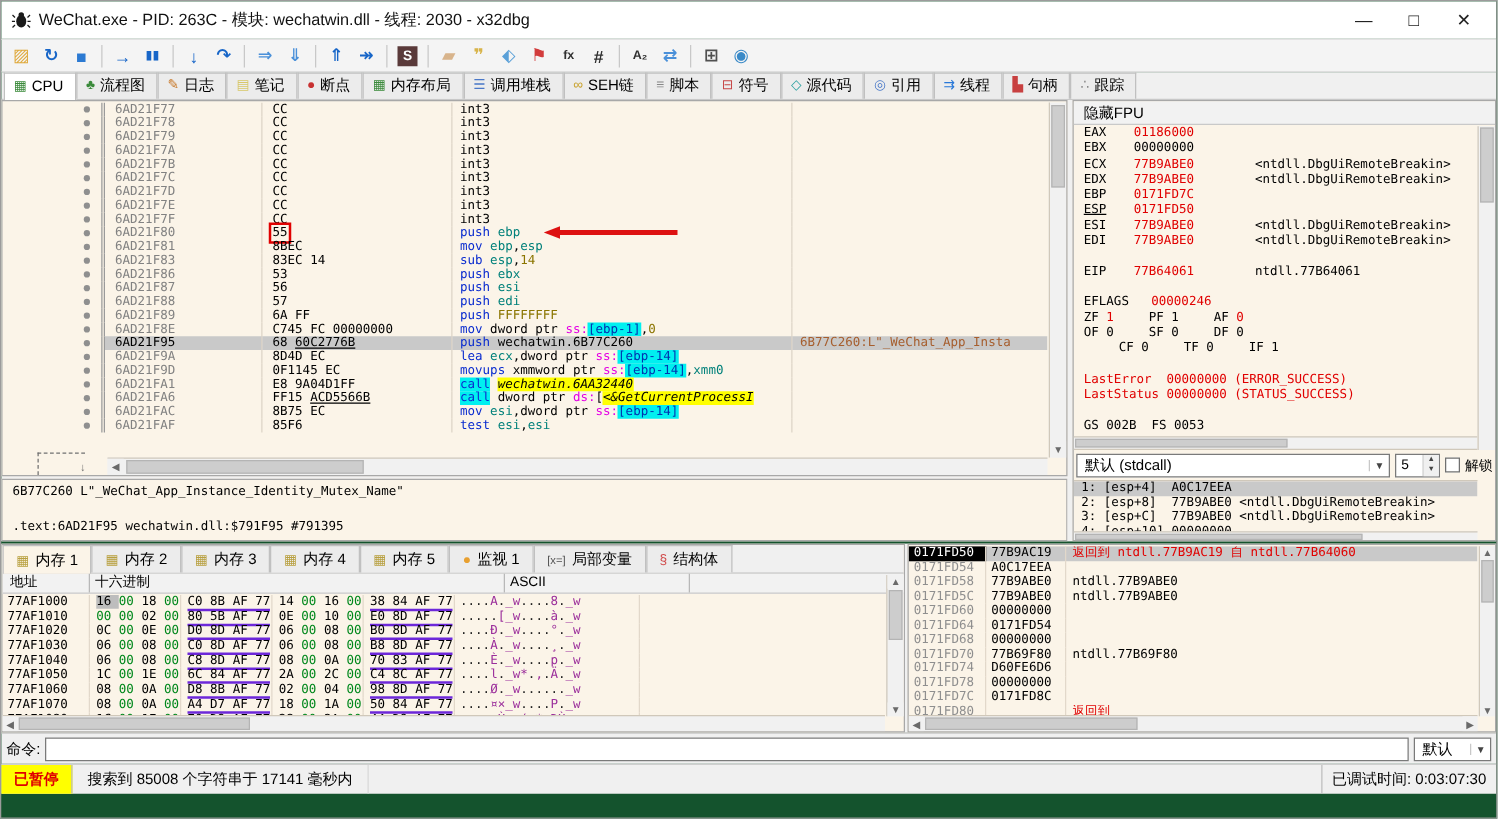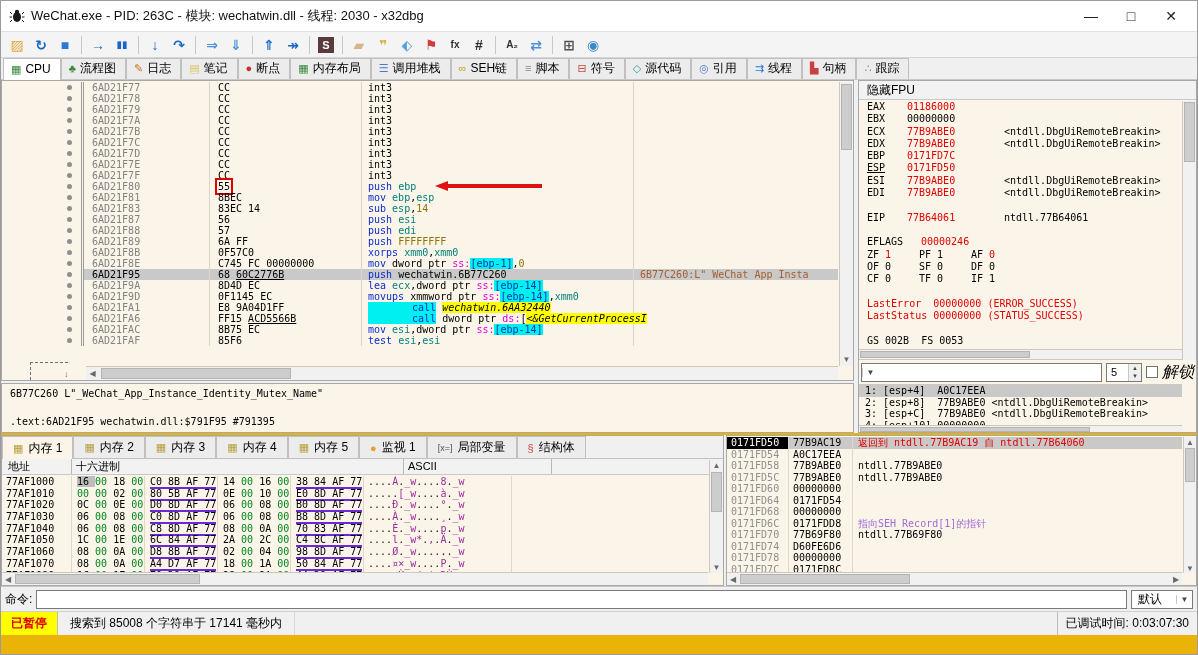--- a/index.html
+++ b/index.html
@@ -1,18 +1,18 @@
 <!DOCTYPE html>
 <html><head>
 <meta charset="utf-8">
 <style>
   * { margin:0; padding:0; box-sizing:border-box; }
   html,body { width:1198px; height:655px; background:#d8d8d8; }
   body { font-family:"Liberation Sans","DejaVu Sans",sans-serif; font-size:12px; color:#000; }
-  .app { position:relative; width:1198px; height:655px; background:#eab308; border:1px solid #9b9b9b; overflow:hidden; display:flex; flex-direction:column; }
+  .app { position:relative; width:1198px; height:655px; background:#14532d; border:1px solid #9b9b9b; overflow:hidden; display:flex; flex-direction:column; }
 
   
   .titlebar { height:30px; background:#ffffff; display:flex; align-items:center; padding:0 6px; flex:0 0 auto; }
   .app-icon { width:16px; height:16px; margin:0 6px 0 2px; flex:0 0 auto; }
   .title-text { font-size:13px; color:#111; }
   .win-controls { margin-left:auto; display:flex; }
   .win-btn { width:40px; height:28px; display:flex; align-items:center; justify-content:center; font-size:14px; color:#222; cursor:default; }
 
   
   .menubar { height:23px; background:#ffffff; display:flex; align-items:center; padding:0 4px; flex:0 0 auto; }
@@ -44,21 +44,21 @@
   .dcol-b { width:152px; flex:0 0 auto; padding-left:8px; border-right:1px solid #ddd4c6; }
   .dcol-i { width:272px; flex:0 0 auto; padding-left:6px; border-right:1px solid #ddd4c6; }
   .dcol-c { flex:1; padding-left:6px; color:#a65e2e; overflow:hidden; }
   .drow.sel .dcol-a { color:#000; background:#c9c9c9; }
   .drow.sel .dcol-b, .drow.sel .dcol-i, .drow.sel .dcol-c { background:#c9c9c9; }
   .c-mn   { color:#0a2ccf; }
   .c-reg  { color:#00807a; }
   .c-num  { color:#8b7500; }
   .c-seg  { color:#e400e4; }
   .c-mem  { background:#00f0f0; color:#0034b0; }
-  .c-call { background:#00f0f0; color:#0a2ccf;padding-left:44px; }
+  .c-call { background:#00f0f0; color:#0a2ccf; }
   .c-ylw  { background:#ffff00; color:#000;font-style:italic; }
   .c-jmp  { background:#ffff00; color:#dc0000; }
   .c-red  { color:#dc0000; }
   .c-u    { text-decoration:underline; }
   .c-box  { outline:2px solid #e00000; outline-offset:1px; }
 
   .eip-arrow { position:absolute; pointer-events:none; }
   .eip-arrow .shaft { position:absolute; left:12px; top:3px; width:100px; height:4px; background:#dd1111; }
   .eip-arrow .head { position:absolute; left:0; top:0; width:0; height:0; border:5px solid transparent; border-right:13px solid #dd1111; }
   .jump-dash-h { position:absolute; border-top:1px dashed #707070; }
@@ -283,24 +283,24 @@
             <div class="drow"><div class="gut"><span class="dot"></span></div><div class="dcol-a">6AD21F79</div><div class="dcol-b"><span>CC</span></div><div class="dcol-i"><span>int3</span></div><div class="dcol-c"></div></div>
             <div class="drow"><div class="gut"><span class="dot"></span></div><div class="dcol-a">6AD21F7A</div><div class="dcol-b"><span>CC</span></div><div class="dcol-i"><span>int3</span></div><div class="dcol-c"></div></div>
             <div class="drow"><div class="gut"><span class="dot"></span></div><div class="dcol-a">6AD21F7B</div><div class="dcol-b"><span>CC</span></div><div class="dcol-i"><span>int3</span></div><div class="dcol-c"></div></div>
             <div class="drow"><div class="gut"><span class="dot"></span></div><div class="dcol-a">6AD21F7C</div><div class="dcol-b"><span>CC</span></div><div class="dcol-i"><span>int3</span></div><div class="dcol-c"></div></div>
             <div class="drow"><div class="gut"><span class="dot"></span></div><div class="dcol-a">6AD21F7D</div><div class="dcol-b"><span>CC</span></div><div class="dcol-i"><span>int3</span></div><div class="dcol-c"></div></div>
             <div class="drow"><div class="gut"><span class="dot"></span></div><div class="dcol-a">6AD21F7E</div><div class="dcol-b"><span>CC</span></div><div class="dcol-i"><span>int3</span></div><div class="dcol-c"></div></div>
             <div class="drow"><div class="gut"><span class="dot"></span></div><div class="dcol-a">6AD21F7F</div><div class="dcol-b"><span>CC</span></div><div class="dcol-i"><span>int3</span></div><div class="dcol-c"></div></div>
             <div class="drow"><div class="gut"><span class="dot"></span></div><div class="dcol-a">6AD21F80</div><div class="dcol-b"><span class="c-box">55</span></div><div class="dcol-i"><span class="c-mn">push</span><span> </span><span class="c-reg">ebp</span></div><div class="dcol-c"></div></div>
             <div class="drow"><div class="gut"><span class="dot"></span></div><div class="dcol-a">6AD21F81</div><div class="dcol-b"><span>8BEC</span></div><div class="dcol-i"><span class="c-mn">mov</span><span> </span><span class="c-reg">ebp</span><span>,</span><span class="c-reg">esp</span></div><div class="dcol-c"></div></div>
             <div class="drow"><div class="gut"><span class="dot"></span></div><div class="dcol-a">6AD21F83</div><div class="dcol-b"><span>83EC 14</span></div><div class="dcol-i"><span class="c-mn">sub</span><span> </span><span class="c-reg">esp</span><span>,</span><span class="c-num">14</span></div><div class="dcol-c"></div></div>
+            <div class="drow"><div class="gut"><span class="dot"></span></div><div class="dcol-a">6AD21F86</div><div class="dcol-b"><span>53</span></div><div class="dcol-i"><span class="c-mn">push</span><span> </span><span class="c-reg">ebx</span></div><div class="dcol-c"></div></div>
             <div class="drow"><div class="gut"><span class="dot"></span></div><div class="dcol-a">6AD21F87</div><div class="dcol-b"><span>56</span></div><div class="dcol-i"><span class="c-mn">push</span><span> </span><span class="c-reg">esi</span></div><div class="dcol-c"></div></div>
             <div class="drow"><div class="gut"><span class="dot"></span></div><div class="dcol-a">6AD21F88</div><div class="dcol-b"><span>57</span></div><div class="dcol-i"><span class="c-mn">push</span><span> </span><span class="c-reg">edi</span></div><div class="dcol-c"></div></div>
             <div class="drow"><div class="gut"><span class="dot"></span></div><div class="dcol-a">6AD21F89</div><div class="dcol-b"><span>6A FF</span></div><div class="dcol-i"><span class="c-mn">push</span><span> </span><span class="c-num">FFFFFFFF</span></div><div class="dcol-c"></div></div>
-            <div class="drow"><div class="gut"><span class="dot"></span></div><div class="dcol-a">6AD21F8B</div><div class="dcol-b"><span>0F57C0</span></div><div class="dcol-i"><span class="c-mn">xorps</span><span> </span><span class="c-reg">xmm0</span><span>,</span><span class="c-reg">xmm0</span></div><div class="dcol-c"></div></div>
             <div class="drow"><div class="gut"><span class="dot"></span></div><div class="dcol-a">6AD21F8E</div><div class="dcol-b"><span>C745 FC 00000000</span></div><div class="dcol-i"><span class="c-mn">mov</span><span> </span><span>dword ptr </span><span class="c-seg">ss:</span><span class="c-mem">[ebp-1]</span><span>,</span><span class="c-num">0</span></div><div class="dcol-c"></div></div>
             <div class="drow sel"><div class="gut"><span class="dot"></span></div><div class="dcol-a">6AD21F95</div><div class="dcol-b"><span>68 </span><span class="c-u">60C2776B</span></div><div class="dcol-i"><span class="c-mn">push</span><span> </span><span>wechatwin.6B77C260</span></div><div class="dcol-c">6B77C260:L"_WeChat_App_Insta</div></div>
             <div class="drow"><div class="gut"><span class="dot"></span></div><div class="dcol-a">6AD21F9A</div><div class="dcol-b"><span>8D4D EC</span></div><div class="dcol-i"><span class="c-mn">lea</span><span> </span><span class="c-reg">ecx</span><span>,</span><span>dword ptr </span><span class="c-seg">ss:</span><span class="c-mem">[ebp-14]</span></div><div class="dcol-c"></div></div>
             <div class="drow"><div class="gut"><span class="dot"></span></div><div class="dcol-a">6AD21F9D</div><div class="dcol-b"><span>0F1145 EC</span></div><div class="dcol-i"><span class="c-mn">movups</span><span> </span><span>xmmword ptr </span><span class="c-seg">ss:</span><span class="c-mem">[ebp-14]</span><span>,</span><span class="c-reg">xmm0</span></div><div class="dcol-c"></div></div>
             <div class="drow"><div class="gut"><span class="dot"></span></div><div class="dcol-a">6AD21FA1</div><div class="dcol-b"><span>E8 9A04D1FF</span></div><div class="dcol-i"><span class="c-call">call</span><span> </span><span class="c-ylw">wechatwin.6AA32440</span></div><div class="dcol-c"></div></div>
             <div class="drow"><div class="gut"><span class="dot"></span></div><div class="dcol-a">6AD21FA6</div><div class="dcol-b"><span>FF15 </span><span class="c-u">ACD5566B</span></div><div class="dcol-i"><span class="c-call">call</span><span> </span><span>dword ptr </span><span class="c-seg">ds:</span><span>[</span><span class="c-ylw">&lt;&amp;GetCurrentProcessI</span></div><div class="dcol-c"></div></div>
             <div class="drow"><div class="gut"><span class="dot"></span></div><div class="dcol-a">6AD21FAC</div><div class="dcol-b"><span>8B75 EC</span></div><div class="dcol-i"><span class="c-mn">mov</span><span> </span><span class="c-reg">esi</span><span>,</span><span>dword ptr </span><span class="c-seg">ss:</span><span class="c-mem">[ebp-14]</span></div><div class="dcol-c"></div></div>
             <div class="drow"><div class="gut"><span class="dot"></span></div><div class="dcol-a">6AD21FAF</div><div class="dcol-b"><span>85F6</span></div><div class="dcol-i"><span class="c-mn">test</span><span> </span><span class="c-reg">esi</span><span>,</span><span class="c-reg">esi</span></div><div class="dcol-c"></div></div>
           </div>
         <div class="sb-track dis-vscroll">
@@ -338,46 +338,47 @@
           <div class="rrow"><span class="rname">EBP</span><span class="rval rred">0171FD7C</span></div>
           <div class="rrow"><span class="rname u">ESP</span><span class="rval rred">0171FD50</span></div>
           <div class="rrow"><span class="rname">ESI</span><span class="rval rred">77B9ABE0</span><span>&lt;ntdll.DbgUiRemoteBreakin&gt;</span></div>
           <div class="rrow"><span class="rname">EDI</span><span class="rval rred">77B9ABE0</span><span>&lt;ntdll.DbgUiRemoteBreakin&gt;</span></div>
           <div class="rrow"></div>
           <div class="rrow"><span class="rname">EIP</span><span class="rval rred">77B64061</span><span>ntdll.77B64061</span></div>
           <div class="rrow"></div>
           <div class="rrow"><span class="rname" style="width: 62px;">EFLAGS</span><span class="rval rred">00000246</span></div>
           <div class="rrow" style="padding-left: 8px;"><span style="display: inline-block; width: 52px;"><span>ZF </span><span class="rred">1</span></span><span style="display: inline-block; width: 52px;"><span>PF </span><span>1</span></span><span style="display: inline-block; width: 52px;"><span>AF </span><span class="rred">0</span></span></div>
           <div class="rrow" style="padding-left: 8px;"><span style="display: inline-block; width: 52px;"><span>OF </span><span>0</span></span><span style="display: inline-block; width: 52px;"><span>SF </span><span>0</span></span><span style="display: inline-block; width: 52px;"><span>DF </span><span>0</span></span></div>
-          <div class="rrow" style="padding-left: 8px;"><span style="display: inline-block; width: 52px;"><span>CF </span><span>0</span></span><span style="display: inline-block; width: 52px;"><span>TF </span><span>0</span></span><span style="display: inline-block; width: 52px;"><span>IF </span><span>1</span></span></div>
+          <div class="rrow" style="padding-left: 8px;"><span style="display: inline-block; width: 52px; margin-left: 28px;"><span>CF </span><span>0</span></span><span style="display: inline-block; width: 52px;"><span>TF </span><span>0</span></span><span style="display: inline-block; width: 52px;"><span>IF </span><span>1</span></span></div>
           <div class="rrow"></div>
           <div class="rrow rred" style="padding-left: 8px;">LastError  00000000 (ERROR_SUCCESS)</div>
           <div class="rrow rred" style="padding-left: 8px;">LastStatus 00000000 (STATUS_SUCCESS)</div>
           <div class="rrow"></div>
           <div class="rrow" style="padding-left: 8px;">GS 002B  FS 0053</div>
         </div>
       <div class="sb-track regs-hscroll">
         <div class="sb-thumb" style="left:1px;top:1px;bottom:1px;width:170px;"></div>
       </div>
       <div class="sb-track regs-vscroll">
         <div class="sb-thumb" style="top:1px;left:1px;right:1px;height:60px;"></div>
       </div>
       <div class="conv-row">
         <div class="combo" style="flex:1;">
+          <span class="cb-text">默认 (stdcall)</span>
           <span class="cb-arrow">▼</span>
         </div>
         <div class="spinner">
           <span class="sp-val">5</span>
           <span class="sp-btns">
               <div>▲</div>
               <div>▼</div>
             </span>
         </div>
         <div class="checkbox"></div>
-        <span style="font-size:16px;font-style:italic;">解锁</span>
+        <span style="font-size:11px;">解锁</span>
       </div>
       <div class="args" id="argRows">
           <div class="arow sel">1: [esp+4]  A0C17EEA</div>
           <div class="arow">2: [esp+8]  77B9ABE0 &lt;ntdll.DbgUiRemoteBreakin&gt;</div>
           <div class="arow">3: [esp+C]  77B9ABE0 &lt;ntdll.DbgUiRemoteBreakin&gt;</div>
           <div class="arow">4: [esp+10] 00000000</div>
         </div>
       <div class="sb-track args-hscroll">
         <div class="sb-thumb" style="left:1px;top:1px;bottom:1px;width:230px;"></div>
       </div>
@@ -449,21 +450,20 @@
     <div class="bsplit"></div>
     <div class="stack-pane">
       <div class="stack-rows" id="stackRows">
           <div class="srow sel"><div class="s-addr">0171FD50</div><div class="s-val">77B9AC19</div><div class="s-cmt cmt-red">返回到 ntdll.77B9AC19 自 ntdll.77B64060</div></div>
           <div class="srow"><div class="s-addr">0171FD54</div><div class="s-val">A0C17EEA</div><div class="s-cmt"></div></div>
           <div class="srow"><div class="s-addr">0171FD58</div><div class="s-val">77B9ABE0</div><div class="s-cmt">ntdll.77B9ABE0</div></div>
           <div class="srow"><div class="s-addr">0171FD5C</div><div class="s-val">77B9ABE0</div><div class="s-cmt">ntdll.77B9ABE0</div></div>
           <div class="srow"><div class="s-addr">0171FD60</div><div class="s-val">00000000</div><div class="s-cmt"></div></div>
           <div class="srow"><div class="s-addr">0171FD64</div><div class="s-val">0171FD54</div><div class="s-cmt"></div></div>
           <div class="srow"><div class="s-addr">0171FD68</div><div class="s-val">00000000</div><div class="s-cmt"></div></div>
-          <div class="srow"><div class="s-addr">0171FD6C</div><div class="s-val">0171FDD8</div><div class="s-cmt cmt-purple">指向SEH_Record[1]的指针</div></div>
           <div class="srow"><div class="s-addr">0171FD70</div><div class="s-val">77B69F80</div><div class="s-cmt">ntdll.77B69F80</div></div>
           <div class="srow"><div class="s-addr">0171FD74</div><div class="s-val">D60FE6D6</div><div class="s-cmt"></div></div>
           <div class="srow"><div class="s-addr">0171FD78</div><div class="s-val">00000000</div><div class="s-cmt"></div></div>
           <div class="srow"><div class="s-addr">0171FD7C</div><div class="s-val">0171FD8C</div><div class="s-cmt"></div></div>
           <div class="srow"><div class="s-addr">0171FD80</div><div class="s-val"></div><div class="s-cmt cmt-red">返回到</div></div>
         </div>
       <div class="sb-track stack-vscroll">
         <div class="sb-btn" style="top:0;left:0;right:0;height:10px;">▲</div>
         <div class="sb-thumb" style="top:11px;left:1px;right:1px;height:34px;"></div>
         <div class="sb-btn" style="bottom:0;left:0;right:0;height:10px;">▼</div>

